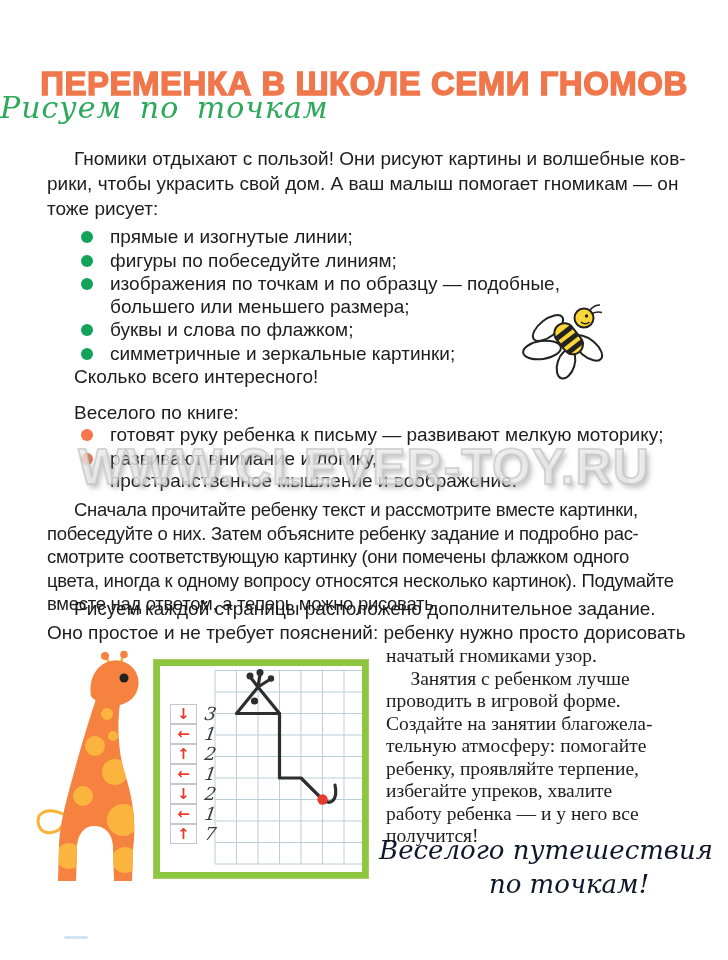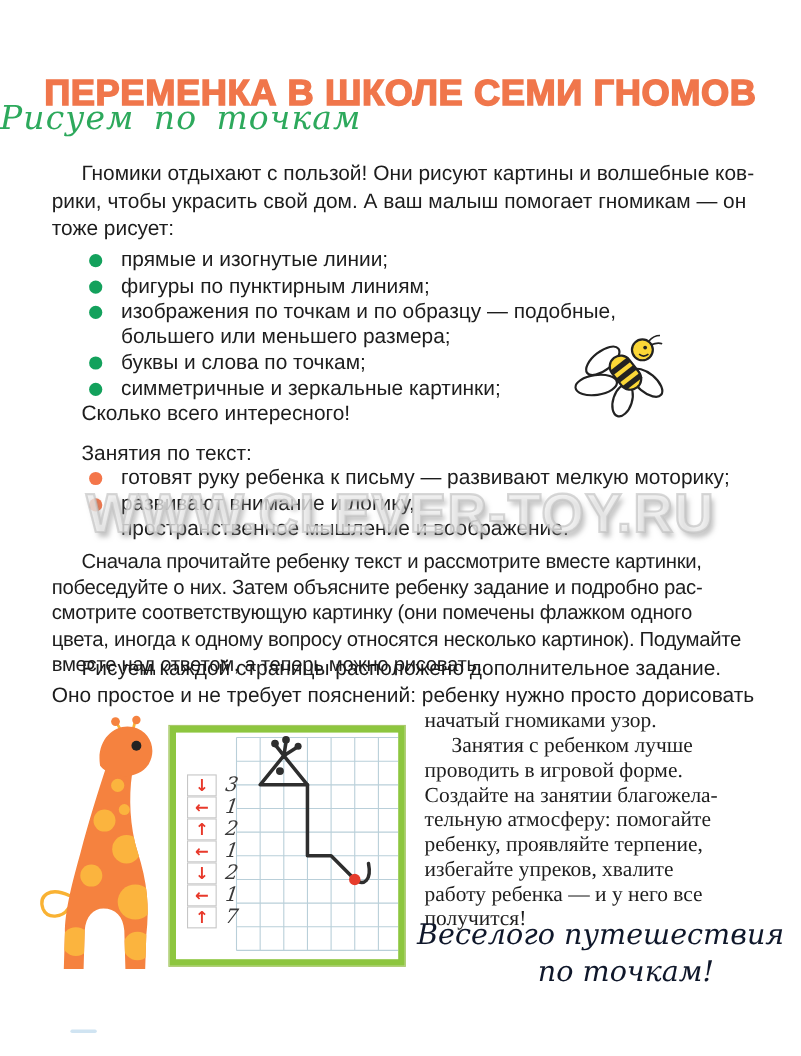--- a/index.html
+++ b/index.html
@@ -73,29 +73,29 @@
 
   <h1 class="title">ПЕРЕМЕНКА В ШКОЛЕ СЕМИ ГНОМОВ</h1>
   <div class="subtitle">Рисуем по точкам</div>
 
   <p class="block ind" id="intro">Гномики отдыхают с пользой! Они рисуют картины и волшебные ков-
 рики, чтобы украсить свой дом. А ваш малыш помогает гномикам — он
 тоже рисует:</p>
 
   <ul class="blist green" id="list1">
     <li><span class="dot"></span><span class="txt">прямые и изогнутые линии;</span></li>
-    <li><span class="dot"></span><span class="txt">фигуры по пунктирным линиям;</span></li>
+    <li><span class="dot"></span><span class="txt">фигуры по побеседуйте линиям;</span></li>
     <li><span class="dot"></span><span class="txt">изображения по точкам и по образцу — подобные,
 большего или меньшего размера;</span></li>
-    <li><span class="dot"></span><span class="txt">буквы и слова по точкам;</span></li>
+    <li><span class="dot"></span><span class="txt">буквы и слова по флажком;</span></li>
     <li><span class="dot"></span><span class="txt">симметричные и зеркальные картинки;</span></li>
   </ul>
 
   <p class="block ind" id="exclaim">Сколько всего интересного!</p>
-  <p class="block ind" id="lessons-heading">Занятия по текст:</p>
+  <p class="block ind" id="lessons-heading">Веселого по книге:</p>
 
   <ul class="blist orange" id="list2">
     <li><span class="dot"></span><span class="txt">готовят руку ребенка к письму — развивают мелкую моторику;</span></li>
     <li><span class="dot"></span><span class="txt">развивают внимание и логику,
 пространственное мышление и воображение.</span></li>
   </ul>
 
   <p class="block ind" id="para-method">Сначала прочитайте ребенку текст и рассмотрите вместе картинки,
 побеседуйте о них. Затем объясните ребенку задание и подробно рас-
 смотрите соответствующую картинку (они помечены флажком одного

